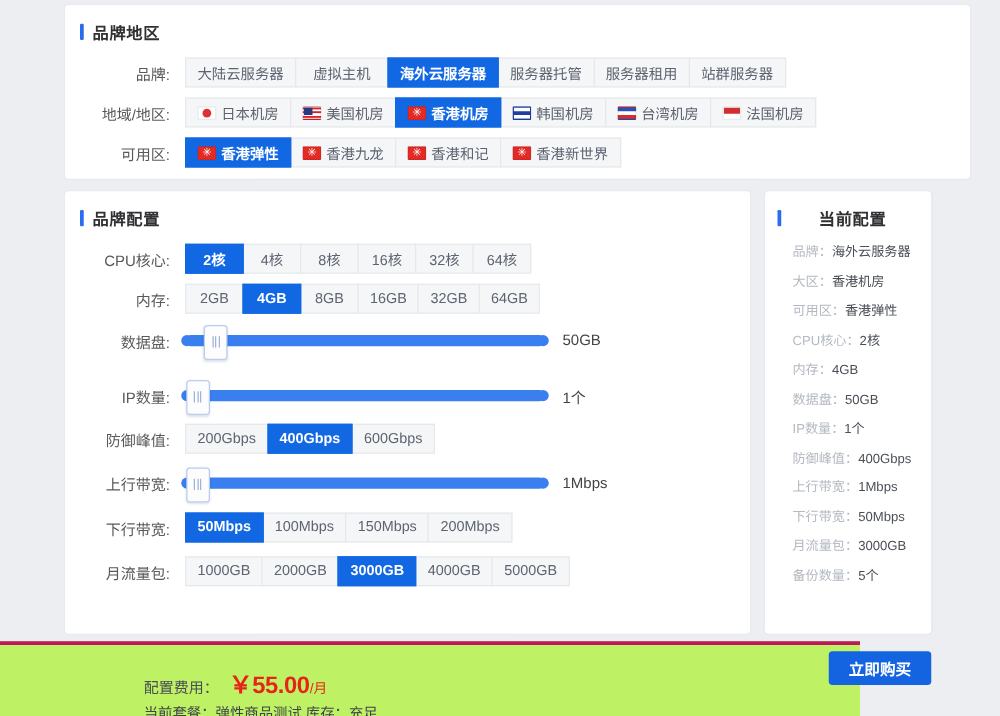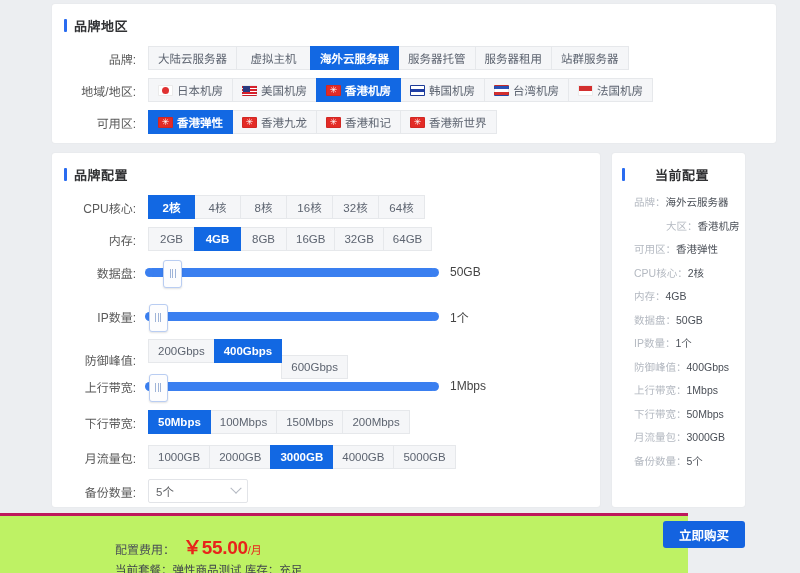--- a/index.html
+++ b/index.html
@@ -322,21 +322,21 @@
 
     <div class="row" style="left:0px;top:186px;">
       <div class="row-label">防御峰值:</div>
       <div class="opt-group" id="g-def">
           <div class="opt" style="min-width: 48px;">
             <span>200Gbps</span>
           </div>
           <div class="opt sel" style="min-width: 48px;">
             <span>400Gbps</span>
           </div>
-          <div class="opt" style="min-width: 48px; margin-top: 16px;">
+          <div class="opt" style="min-width: 48px;">
             <span>600Gbps</span>
           </div>
         </div>
     </div>
 
     <div class="row" style="left:0px;top:222px;">
       <div class="row-label">上行带宽:</div>
       <div class="slider">
         <div class="track" id="tr-up" style="width:288px;">
           <span class="cap-l"></span>
@@ -383,37 +383,30 @@
           </div>
           <div class="opt" style="min-width: 52px;">
             <span>4000GB</span>
           </div>
           <div class="opt" style="min-width: 52px;">
             <span>5000GB</span>
           </div>
         </div>
     </div>
 
-    <div class="row" style="left:0px;top:326px;">
-      <div class="row-label">备份数量:</div>
-      <div class="select">
-        <span class="sel-val">5个</span>
-        <span class="chev"></span>
-      </div>
-    </div>
   </div>
 
   <div class="card" id="card-summary">
     <div class="section-title">
       <span class="title-bar"></span>
       <span>当前配置</span>
     </div>
     <div id="sum-list">
         <div class="sum-item" style="top: 44px;"><span class="sum-k">品牌：</span><span class="sum-v">海外云服务器</span></div>
-        <div class="sum-item" style="top: 67.5px; margin-left: 32px;"><span class="sum-k">大区：</span><span class="sum-v">香港机房</span></div>
+        <div class="sum-item" style="top: 67.5px;"><span class="sum-k">大区：</span><span class="sum-v">香港机房</span></div>
         <div class="sum-item" style="top: 91px;"><span class="sum-k">可用区：</span><span class="sum-v">香港弹性</span></div>
         <div class="sum-item" style="top: 114.5px;"><span class="sum-k">CPU核心：</span><span class="sum-v">2核</span></div>
         <div class="sum-item" style="top: 138px;"><span class="sum-k">内存：</span><span class="sum-v">4GB</span></div>
         <div class="sum-item" style="top: 161.5px;"><span class="sum-k">数据盘：</span><span class="sum-v">50GB</span></div>
         <div class="sum-item" style="top: 185px;"><span class="sum-k">IP数量：</span><span class="sum-v">1个</span></div>
         <div class="sum-item" style="top: 208.5px;"><span class="sum-k">防御峰值：</span><span class="sum-v">400Gbps</span></div>
         <div class="sum-item" style="top: 232px;"><span class="sum-k">上行带宽：</span><span class="sum-v">1Mbps</span></div>
         <div class="sum-item" style="top: 255.5px;"><span class="sum-k">下行带宽：</span><span class="sum-v">50Mbps</span></div>
         <div class="sum-item" style="top: 279px;"><span class="sum-k">月流量包：</span><span class="sum-v">3000GB</span></div>
         <div class="sum-item" style="top: 302.5px;"><span class="sum-k">备份数量：</span><span class="sum-v">5个</span></div>

